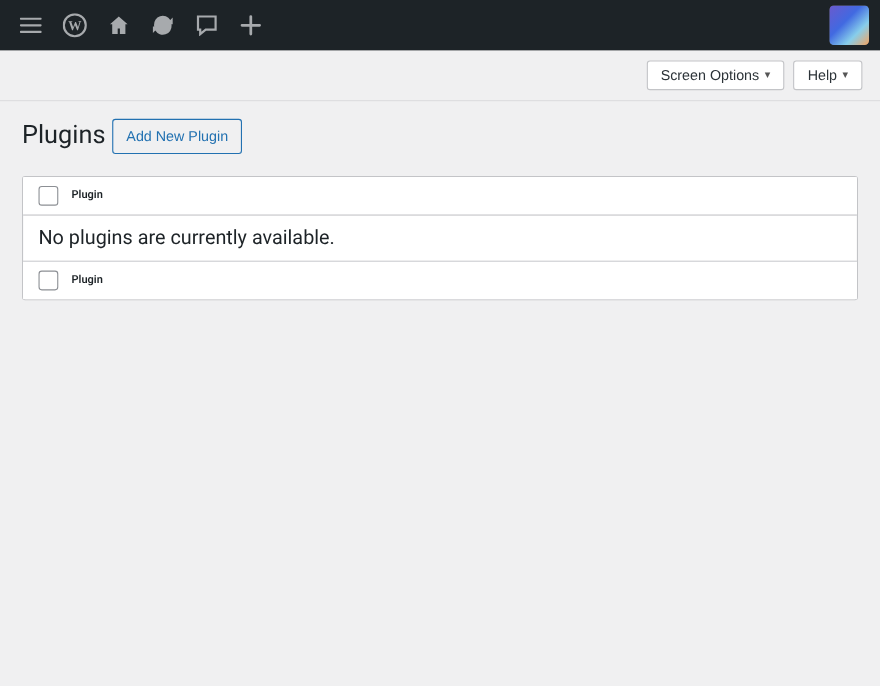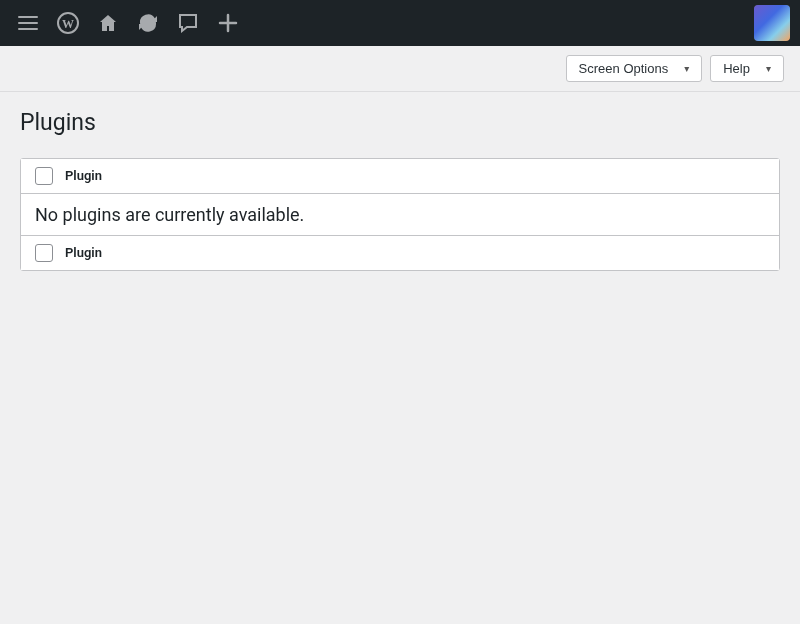--- a/index.html
+++ b/index.html
@@ -57,21 +57,21 @@
       border-bottom: 1px solid #dcdcde;
     }
     .toolbar-btn {
       background: #fff;
       border: 1px solid #c3c4c7;
       border-radius: 3px;
       padding: 6px 12px;
       font-size: 13px;
       color: #2c3338;
       cursor: pointer;
-      display: flex; align-items: center; gap: 16px;
+      display: flex; align-items: center; gap: 5px;
       line-height: 1;
     }
     .dropdown-arrow { font-size: 10px; color: #555; }
 
     
     #main-content {
       padding: 16px 20px;
     }
 
     
@@ -117,21 +117,21 @@
       width: 18px;
       height: 18px;
       border: 1px solid #8c8f94;
       border-radius: 3px;
       background: #fff;
       margin-right: 12px;
       flex-shrink: 0;
       cursor: pointer;
     }
     .table-col-label {
-      font-size: 13px;
+      font-size: 10px;
       color: #1d2327;
       font-weight: 600;
     }
 
     
     .table-empty-row {
       padding: 10px 14px;
       border-bottom: 1px solid #c3c4c7;
       font-size: 18px;
       color: #1d2327;
@@ -195,20 +195,21 @@
   <button class="toolbar-btn">
     <span>Help</span>
     <span class="dropdown-arrow">▾</span>
   </button>
 </div>
 
 <div id="main-content">
 
   <div id="page-header">
     <h1 id="page-title">Plugins</h1>
+    <button id="add-new-btn">Add New Plugin</button>
   </div>
 
   <div id="plugins-table-wrap">
 
     <div class="table-header-row">
       <div class="table-checkbox"></div>
       <span class="table-col-label">Plugin</span>
     </div>
 
     <div class="table-empty-row">No plugins are currently available.</div>

